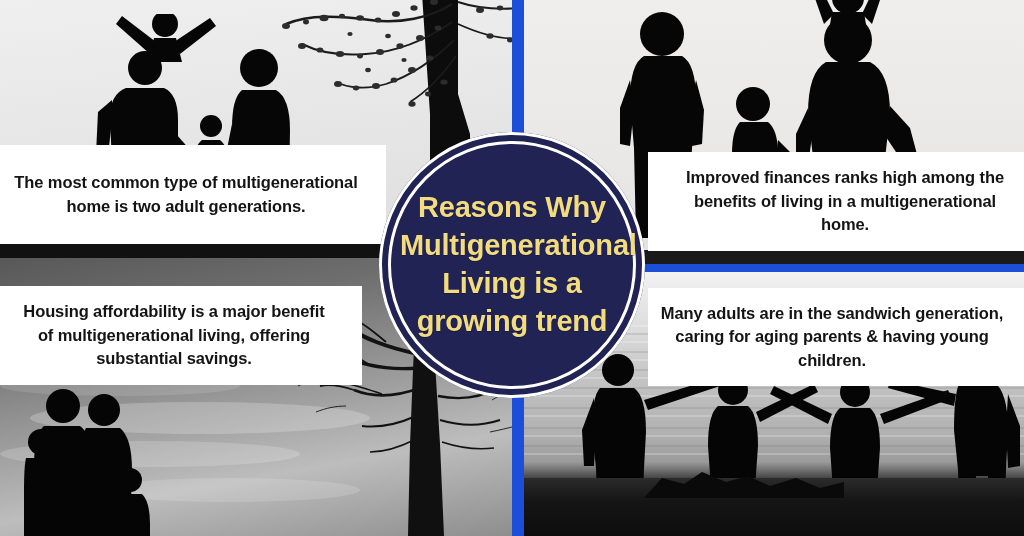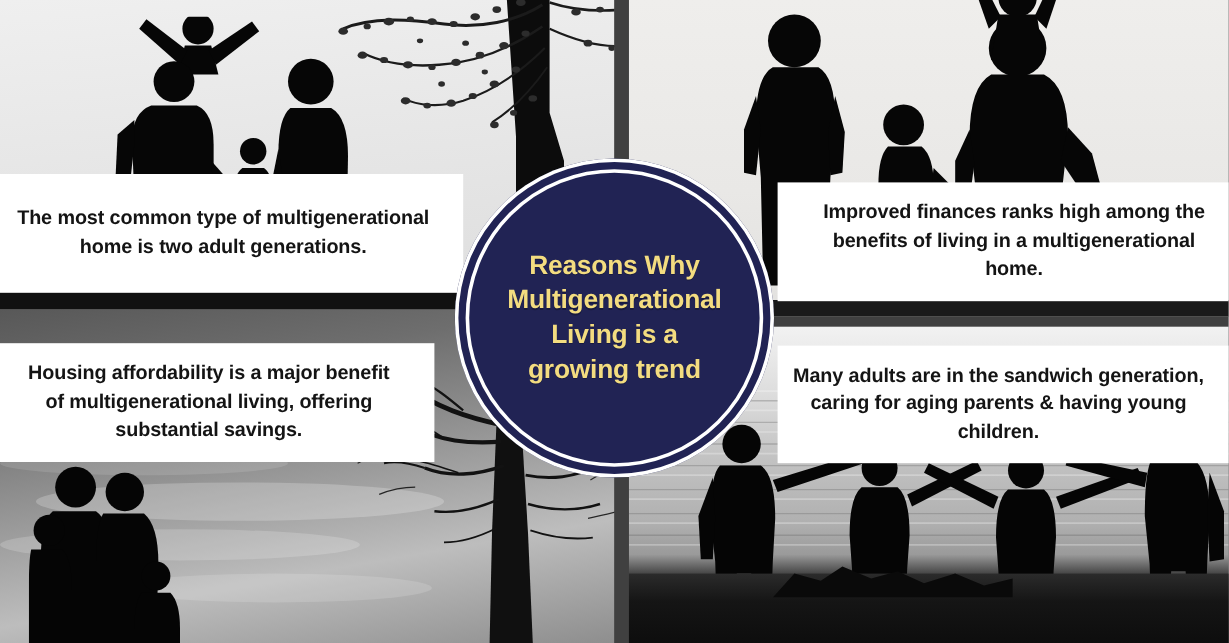--- a/index.html
+++ b/index.html
@@ -5,21 +5,21 @@
   html, body {
     margin: 0;
     padding: 0;
     background: #ffffff;
   }
   #infographic {
     position: relative;
     width: 1024px;
     height: 536px;
     overflow: hidden;
-    background: #404040;
+    background: #1d4ed8;
     font-family: "Liberation Sans", sans-serif;
   }
 
   
   .photo {
     position: absolute;
     overflow: hidden;
   }
   .photo .sky {
     position: absolute;
@@ -108,21 +108,21 @@
     border-radius: 50%;
     border: 3px solid #ffffff;
     pointer-events: none;
   }
   #center-title {
     position: relative;
     width: 224px;
     text-align: center;
     color: #f3dc80;
     font-weight: bold;
-    font-size: 22px;
+    font-size: 29px;
     line-height: 1.31;
     letter-spacing: -0.2px;
     white-space: pre-line;
     text-shadow: 0 1px 0 rgba(0,0,0,0.25);
   }
 </style>
 </head>
 <body>
 
 <div id="infographic">

